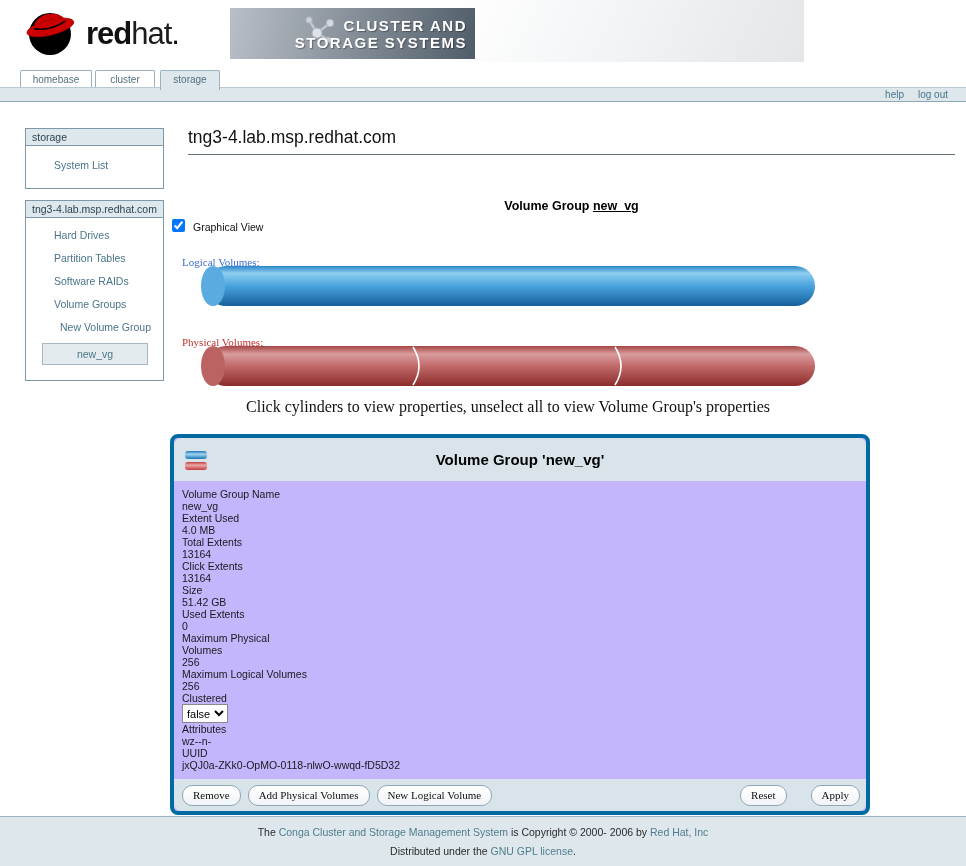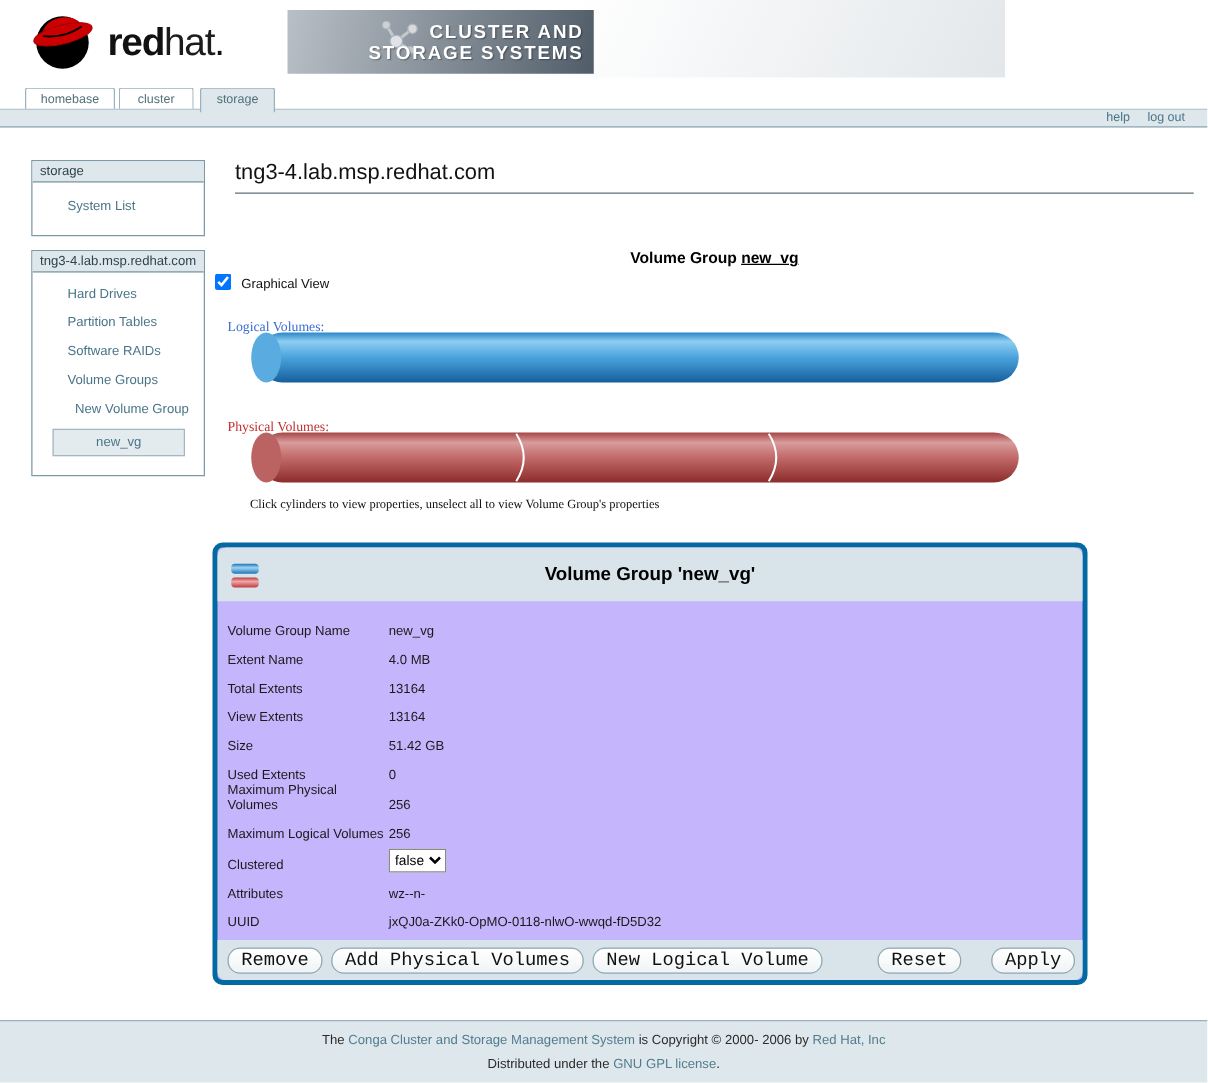--- a/index.html
+++ b/index.html
@@ -53,40 +53,40 @@
     font-size:12.5px;font-weight:bold;color:#000;}
   .vg-heading .uvg{text-decoration:underline;}
   .gv-check{position:absolute;left:172px;top:219px;width:13px;height:13px;margin:0;}
   .gv-label{position:absolute;left:193px;top:221px;font-size:10.5px;color:#111;}
   .cyl-label{position:absolute;font-family:"Liberation Serif",serif;font-size:11px;}
   .lv-label{left:182px;top:256px;color:#3b6cd4;}
   .pv-label{left:182px;top:336px;color:#c03030;}
   .cyl{position:absolute;left:200px;cursor:pointer;}
   .cyl-lv{top:265px;}
   .cyl-pv{top:345px;}
-  .cyl-caption{position:absolute;left:200px;top:398px;width:616px;text-align:left;
-    font-family:"Liberation Serif",serif;font-size:10px;color:#111;}
+  .cyl-caption{position:absolute;left:200px;top:398px;width:616px;text-align:center;
+    font-family:"Liberation Serif",serif;font-size:16px;color:#111;}
   
   .panel{position:absolute;left:170px;top:434px;width:692px;border:4px solid #0369a1;
     border-radius:8px;background:#c4b5fd;}
   .panel-header{height:43px;background:#d9e4ea;border-radius:7px 7px 0 0;position:relative;}
   .panel-icon{position:absolute;left:10px;top:10px;}
   .panel-title{text-align:center;line-height:43px;font-size:15px;font-weight:bold;color:#000;}
   .panel-body{padding:7px 0 4px 0;}
-  .prow{display:flex;align-items:flex-end;min-height:23px;font-size:10.5px;padding-left:8px;color:#1a1a1a;}
+  .prow{display:flex;align-items:flex-start;min-height:23px;font-size:10.5px;padding-left:8px;color:#1a1a1a;flex-direction:column;}
   .prow-select{min-height:25px;}
   .plabel{width:129px;flex:none;}
   .pvalue{flex:1;}
   .clustered-select{font-size:11px;height:19px;border:1px solid #8a8a8a;background:#fff;
     font-family:"Liberation Sans",sans-serif;}
   .panel-footer{height:32px;background:#d9e4ea;border-radius:0 0 7px 7px;margin-top:4px;
     display:flex;align-items:center;}
   .btn{height:21px;padding:0 10px;border:1px solid #90a8b4;border-radius:10px;
-    background:linear-gradient(#ffffff,#f0f4f6);font-size:15px;color:#111;
-    font-family:Liberation Mono, monospace;cursor:pointer;white-space:nowrap;}
+    background:linear-gradient(#ffffff,#f0f4f6);font-size:11px;color:#111;
+    font-family:Liberation Serif, serif;cursor:pointer;white-space:nowrap;}
   .btn-group-left{display:flex;gap:7px;margin-left:8px;}
   .btn-group-right{display:flex;gap:24px;margin-left:auto;margin-right:6px;}
   
   .page-footer{position:absolute;top:816px;left:0;width:966px;height:50px;background:#dde7ec;
     border-top:1px solid #9ab2bd;font-size:10.5px;color:#2b2b2b;text-align:center;}
   .page-footer .fline1{margin-top:9px;}
   .page-footer .fline2{margin-top:7px;}
   .flink{color:#527d8e;text-decoration:none;cursor:pointer;}
 </style>
 </head>
@@ -218,29 +218,29 @@
       <rect x="1" y="14" width="22" height="8" rx="3" fill="url(#minired)"></rect>
     </svg>
     <div class="panel-title">Volume Group 'new_vg'</div>
   </div>
   <div class="panel-body">
     <div class="prow">
         <div class="plabel">Volume Group Name</div>
         <div class="pvalue">new_vg</div>
       </div>
     <div class="prow">
-        <div class="plabel">Extent Name</div>
+        <div class="plabel">Extent Used</div>
         <div class="pvalue">4.0 MB</div>
       </div>
     <div class="prow">
         <div class="plabel">Total Extents</div>
         <div class="pvalue">13164</div>
       </div>
     <div class="prow">
-        <div class="plabel">View Extents</div>
+        <div class="plabel">Click Extents</div>
         <div class="pvalue">13164</div>
       </div>
     <div class="prow">
         <div class="plabel">Size</div>
         <div class="pvalue">51.42 GB</div>
       </div>
     <div class="prow">
         <div class="plabel">Used Extents</div>
         <div class="pvalue">0</div>
       </div>

